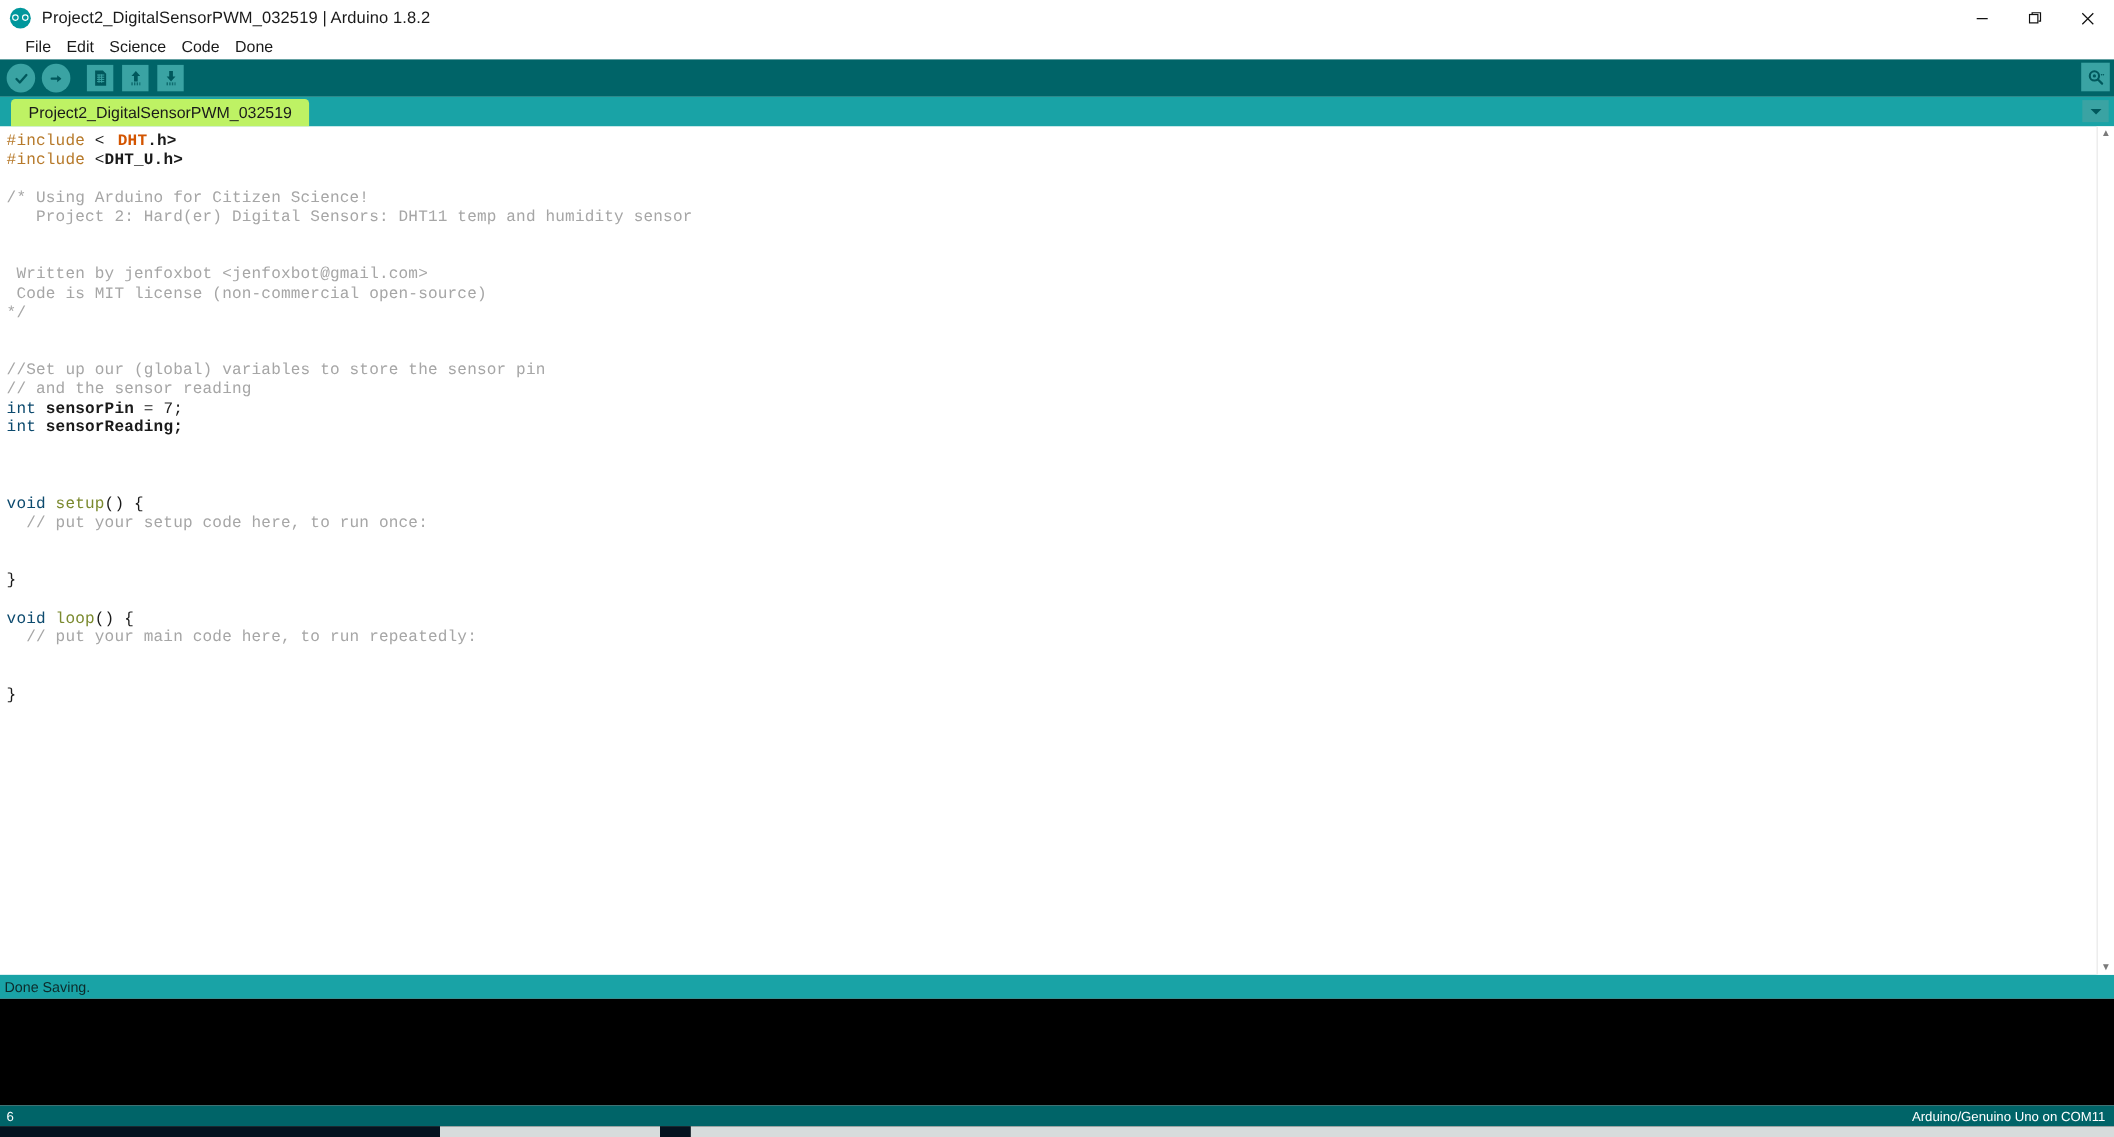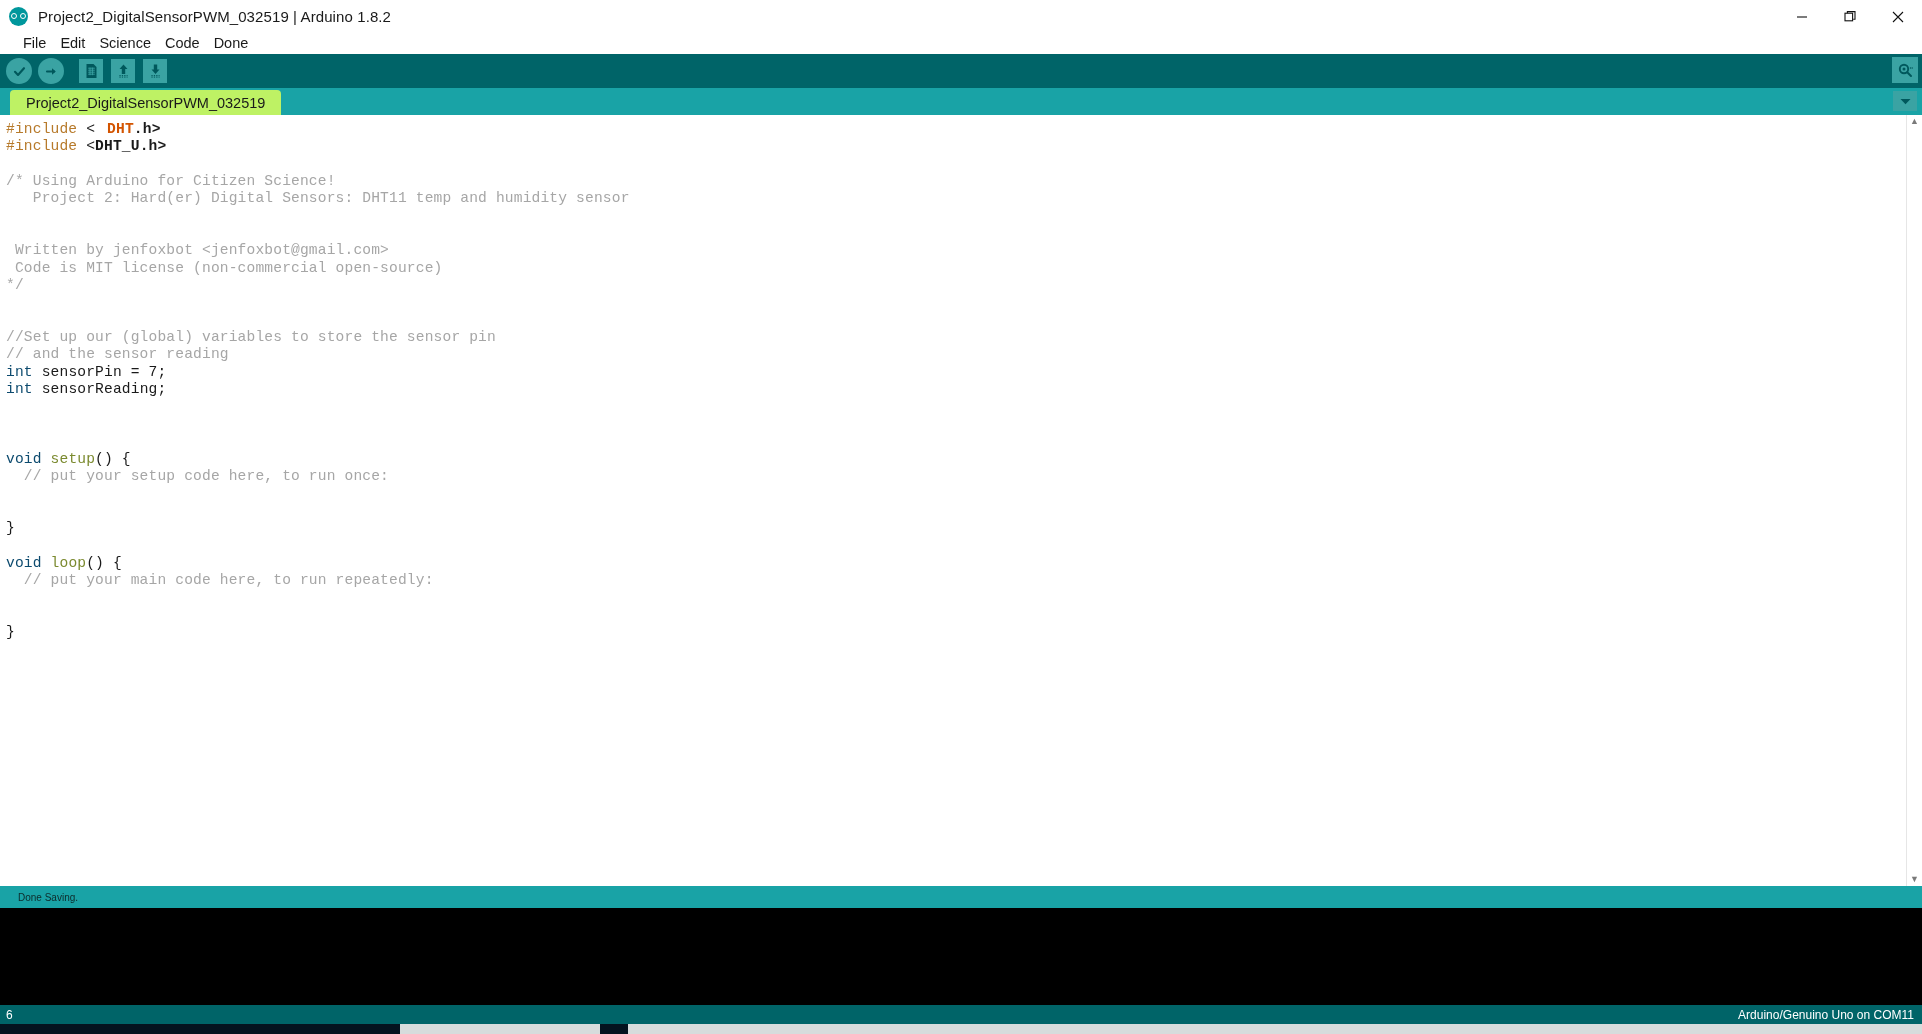--- a/index.html
+++ b/index.html
@@ -198,21 +198,21 @@
     color: #1a1a1a;
     letter-spacing: 0.15px;
   }
   .ln { display: block; height: 17.35px; }
   .k-pre   { color: #b77a2b; }        
   .k-lib   { color: #d35400; font-weight: bold; margin-left: 12px; }  
   .k-libp  { color: #1a1a1a; font-weight: bold; }  
   .k-type  { color: #0c4a6e; }        
   .k-fn    { color: #7b8a2f; }        
   .k-cmt   { color: #a6a6a6; }        
-  .k-id    { color: #1a1a1a; font-weight: normal; }
+  .k-id    { color: #1a1a1a; font-weight: bold; }
   .k-op    { color: #1a1a1a; }
 
   
   .vscroll {
     flex: 0 0 15px;
     background: #ffffff;
     border-left: 1px solid #e6e6e6;
     display: flex;
     flex-direction: column;
     justify-content: space-between;
@@ -220,22 +220,22 @@
     padding: 2px 0;
   }
   .vs-arrow { color: #7a7a7a; font-size: 9px; line-height: 9px; }
 
   
   .console-status {
     flex: 0 0 22px;
     background: #19a3a6;
     display: flex;
     align-items: center;
-    padding-left: 18px;
-    font-size: 10px;
+    padding-left: 4px;
+    font-size: 13px;
     color: #0d2b2b;
   }
   .console {
     flex: 0 0 97px;
     background: #000000;
   }
   .statusbar {
     flex: 0 0 19px;
     background: #006468;
     display: flex;

